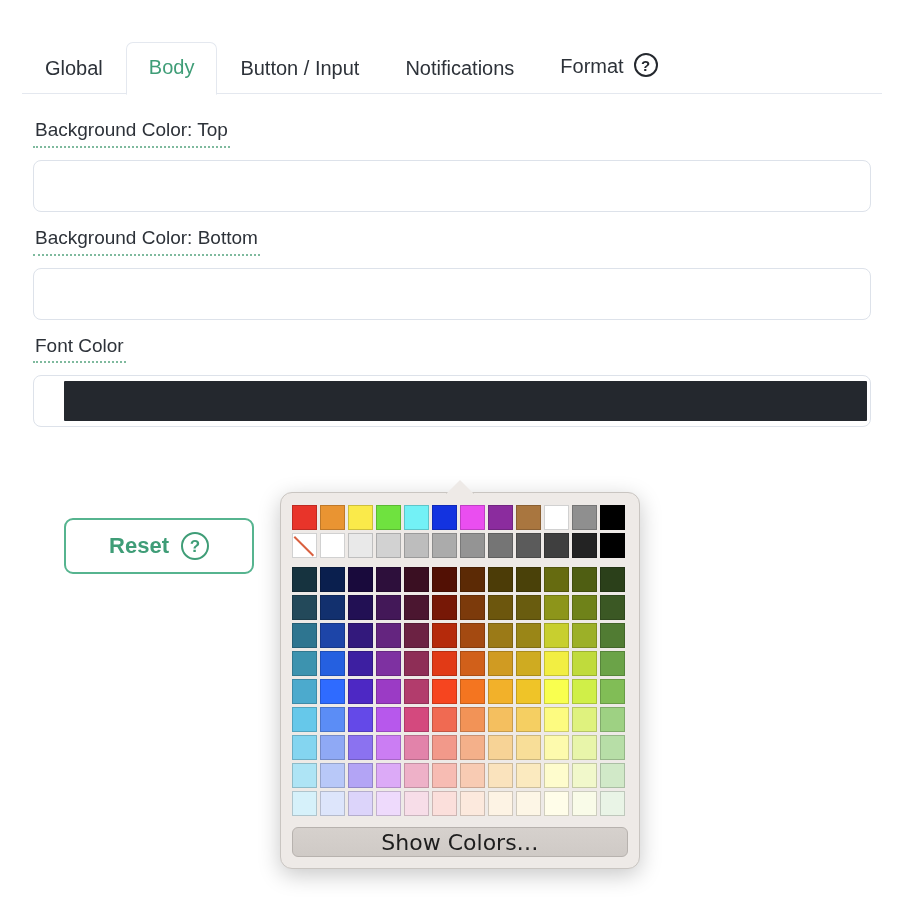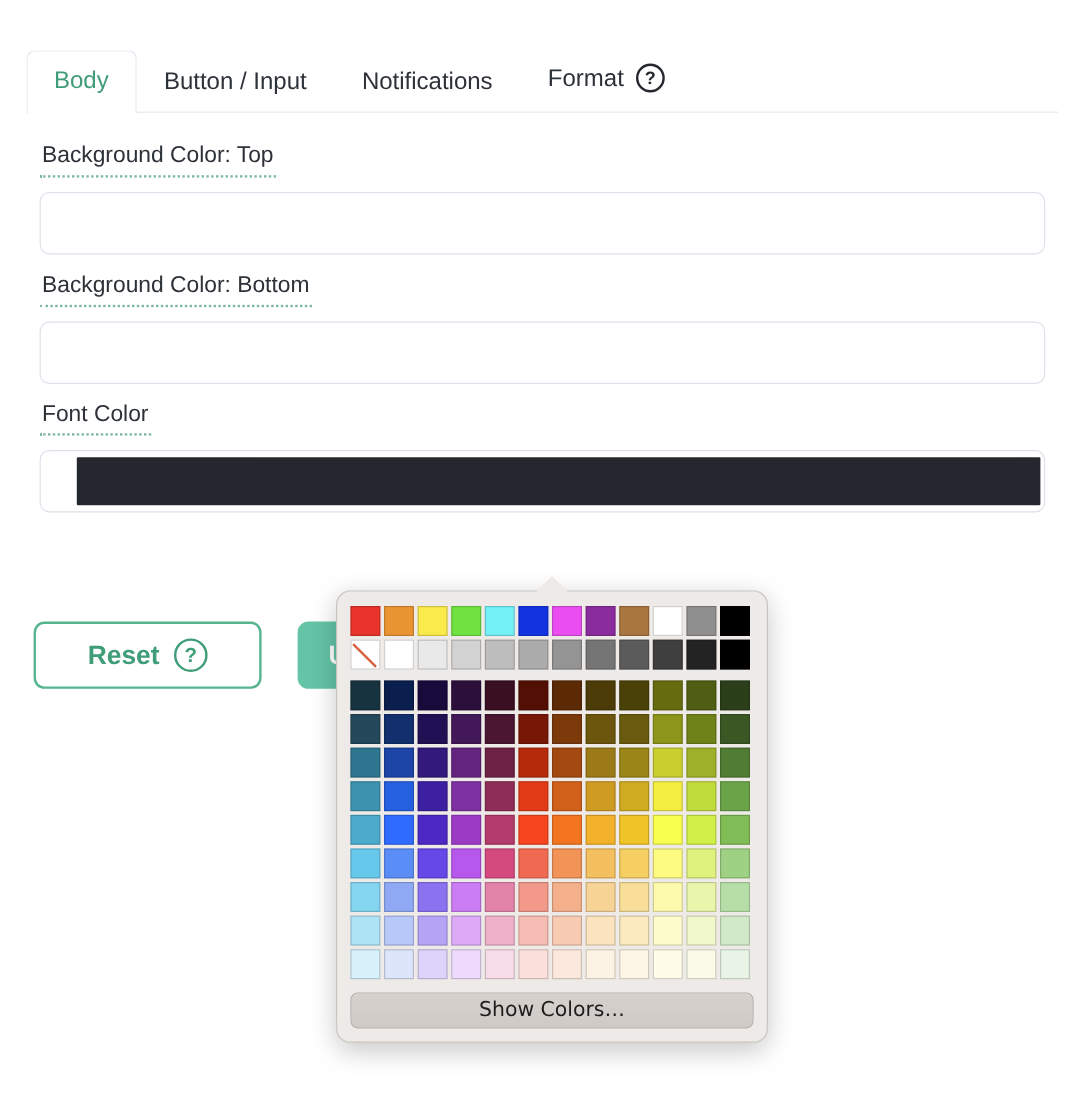--- a/index.html
+++ b/index.html
@@ -84,20 +84,21 @@
     display: flex; align-items: center; gap: 30px;
   }
   .btn-reset {
     height: 56px; min-width: 190px;
     display: flex; align-items: center; justify-content: center;
     gap: 12px;
     border: 2px solid #56b48f; border-radius: 9px;
     background: #ffffff; color: #3f9d77;
     font-size: 22px; font-weight: bold; cursor: pointer;
     padding: 0 25px;
+    margin-left: 36px;
   }
   .btn-reset .circ-help {
     display: inline-flex; align-items: center; justify-content: center;
     width: 28px; height: 28px; border-radius: 50%;
     border: 2px solid #3f9d77; color: #3f9d77;
     font-size: 17px; font-weight: bold; line-height: 1;
   }
   .btn-update {
     height: 56px; min-width: 126px;
     display: flex; align-items: center; justify-content: center;
@@ -143,32 +144,33 @@
     content: ""; position: absolute; left: 2px; top: 2px;
     width: 27px; height: 1.6px; background: #d9603f;
     transform: rotate(45deg); transform-origin: 0 0;
   }
   .show-colors {
     margin-top: 11px;
     width: 100%; height: 30px;
     background: linear-gradient(#d6d1cd, #cfcac6);
     border: 1px solid #b7b2ae;
     border-radius: 6px;
-    color: #1d1d1d; font-size: 17px;
+    color: #1d1d1d; font-size: 22px;
     font-family: "DejaVu Sans", sans-serif;
     display: flex; align-items: center; justify-content: center;
     cursor: pointer;
   }
 </style>
 </head>
 <body>
 
 <div id="root">
 
   <div class="tabbar" id="tabbar">
+      <div class="tab"><span>Global</span></div>
       <div class="tab active"><span>Body</span></div>
       <div class="tab"><span>Button / Input</span></div>
       <div class="tab"><span>Notifications</span></div>
       <div class="tab with-help">
         <span>Format</span>
         <span class="tab-help">?</span>
       </div>
     </div>
 
   <div class="form" id="form">

